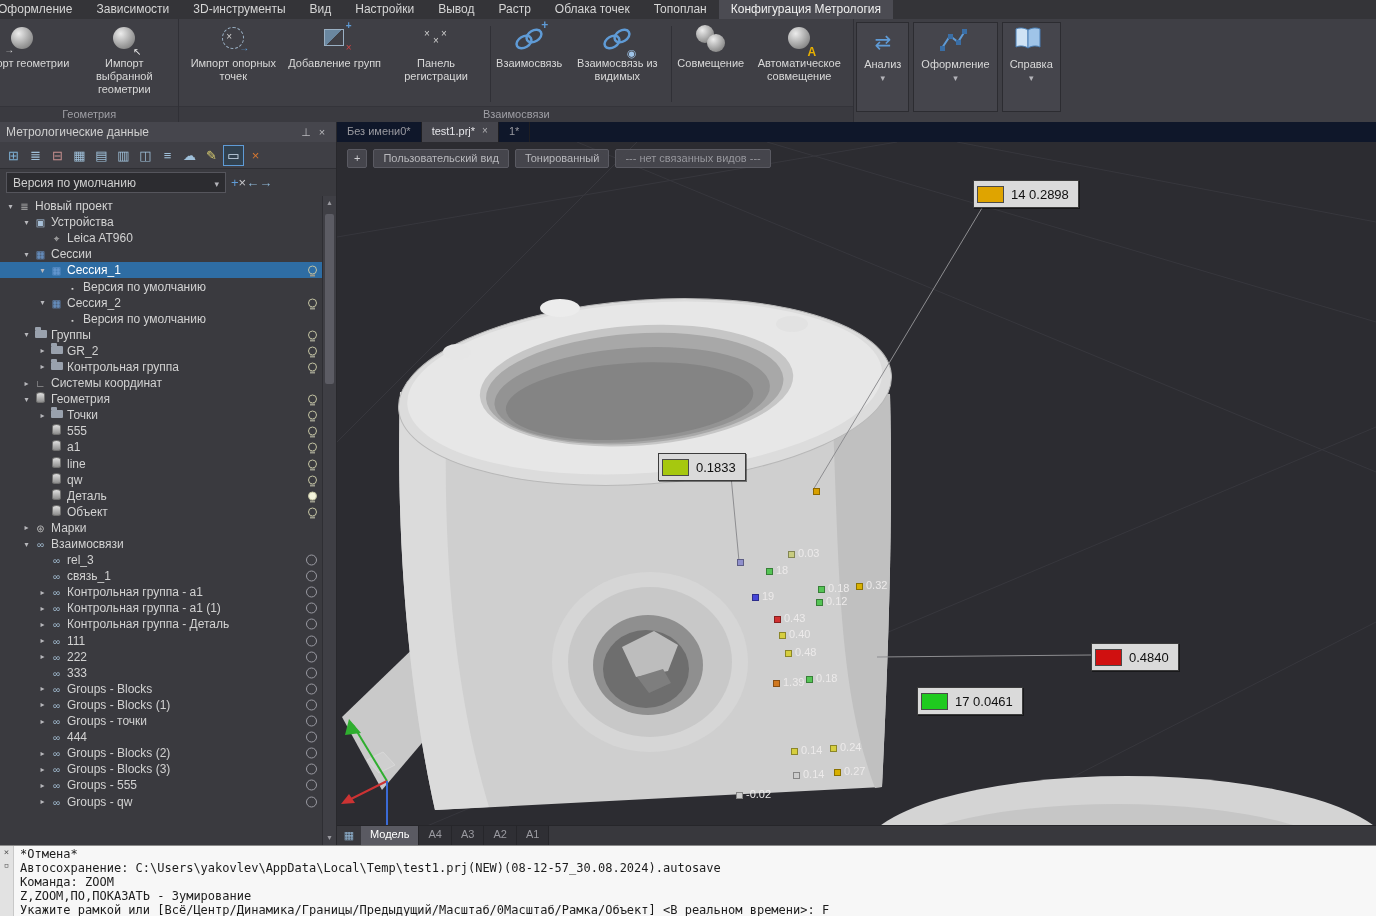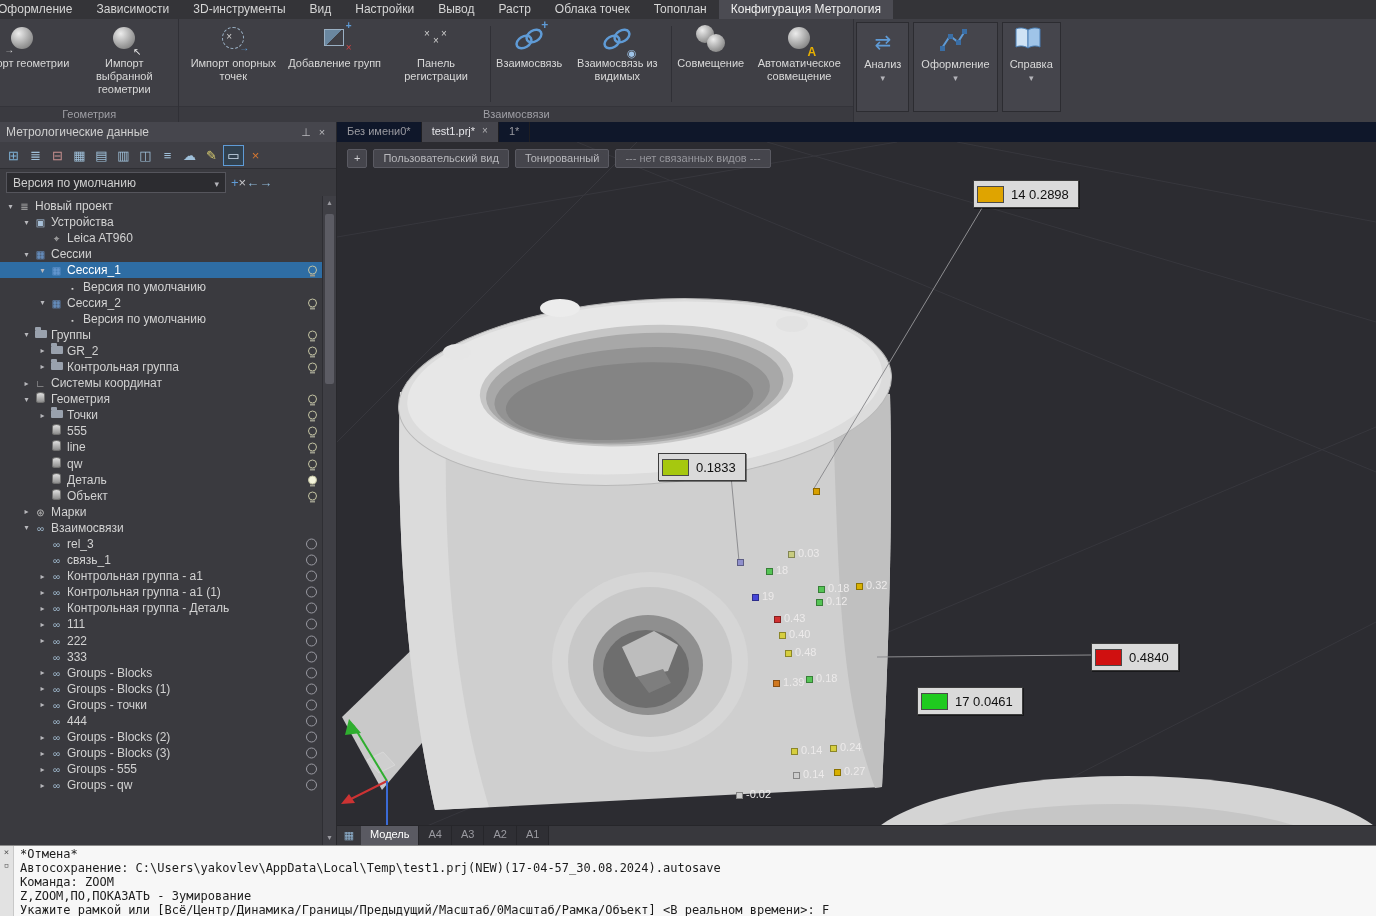--- a/index.html
+++ b/index.html
@@ -370,20 +370,28 @@
             <span class="ticon"><span class="fold"></span></span>
             <span class="tlabel">Точки</span>
             <span class="ttog">
               <span class="tg-bulb"></span>
             </span>
           </div>
           <div class="trow" style="padding-left: 36px;">
             <span class="chev"></span>
             <span class="ticon"><span class="cyl"></span></span>
             <span class="tlabel">555</span>
+            <span class="ttog">
+              <span class="tg-bulb"></span>
+            </span>
+          </div>
+          <div class="trow" style="padding-left: 36px;">
+            <span class="chev"></span>
+            <span class="ticon"><span class="cyl"></span></span>
+            <span class="tlabel">a1</span>
             <span class="ttog">
               <span class="tg-bulb"></span>
             </span>
           </div>
           <div class="trow" style="padding-left: 36px;">
             <span class="chev"></span>
             <span class="ticon"><span class="cyl"></span></span>
             <span class="tlabel">line</span>
             <span class="ttog">
               <span class="tg-bulb"></span>
@@ -684,16 +692,16 @@
           <span class="stab">А1</span>
         </span>
     </div>
   </div>
 
   <div class="cmd">
     <div class="cmd-gutter">
       <span class="gi">×</span>
       <span class="gi">▫</span>
     </div>
-    <div class="cmd-lines"><div>*Отмена*</div><div>Автосохранение: C:\Users\yakovlev\AppData\Local\Temp\test1.prj(NEW)(17-04-57_30.08.2024).autosave</div><div>Команда: ZOOM</div><div>Z,ZOOM,ПО,ПОКАЗАТЬ - Зумирование</div><div>Укажите рамкой или [Всё/Центр/Динамика/Границы/Предыдущий/Масштаб/0Масштаб/Рамка/Объект] &lt;В реальном времени&gt;: F</div></div>
+    <div class="cmd-lines"><div>*Отмена*</div><div>Автосохранение: C:\Users\yakovlev\AppData\Local\Temp\test1.prj(NEW)(08-12-57_30.08.2024).autosave</div><div>Команда: ZOOM</div><div>Z,ZOOM,ПО,ПОКАЗАТЬ - Зумирование</div><div>Укажите рамкой или [Всё/Центр/Динамика/Границы/Предыдущий/Масштаб/0Масштаб/Рамка/Объект] &lt;В реальном времени&gt;: F</div></div>
   </div>
 
 </div>
 
 </body></html>

